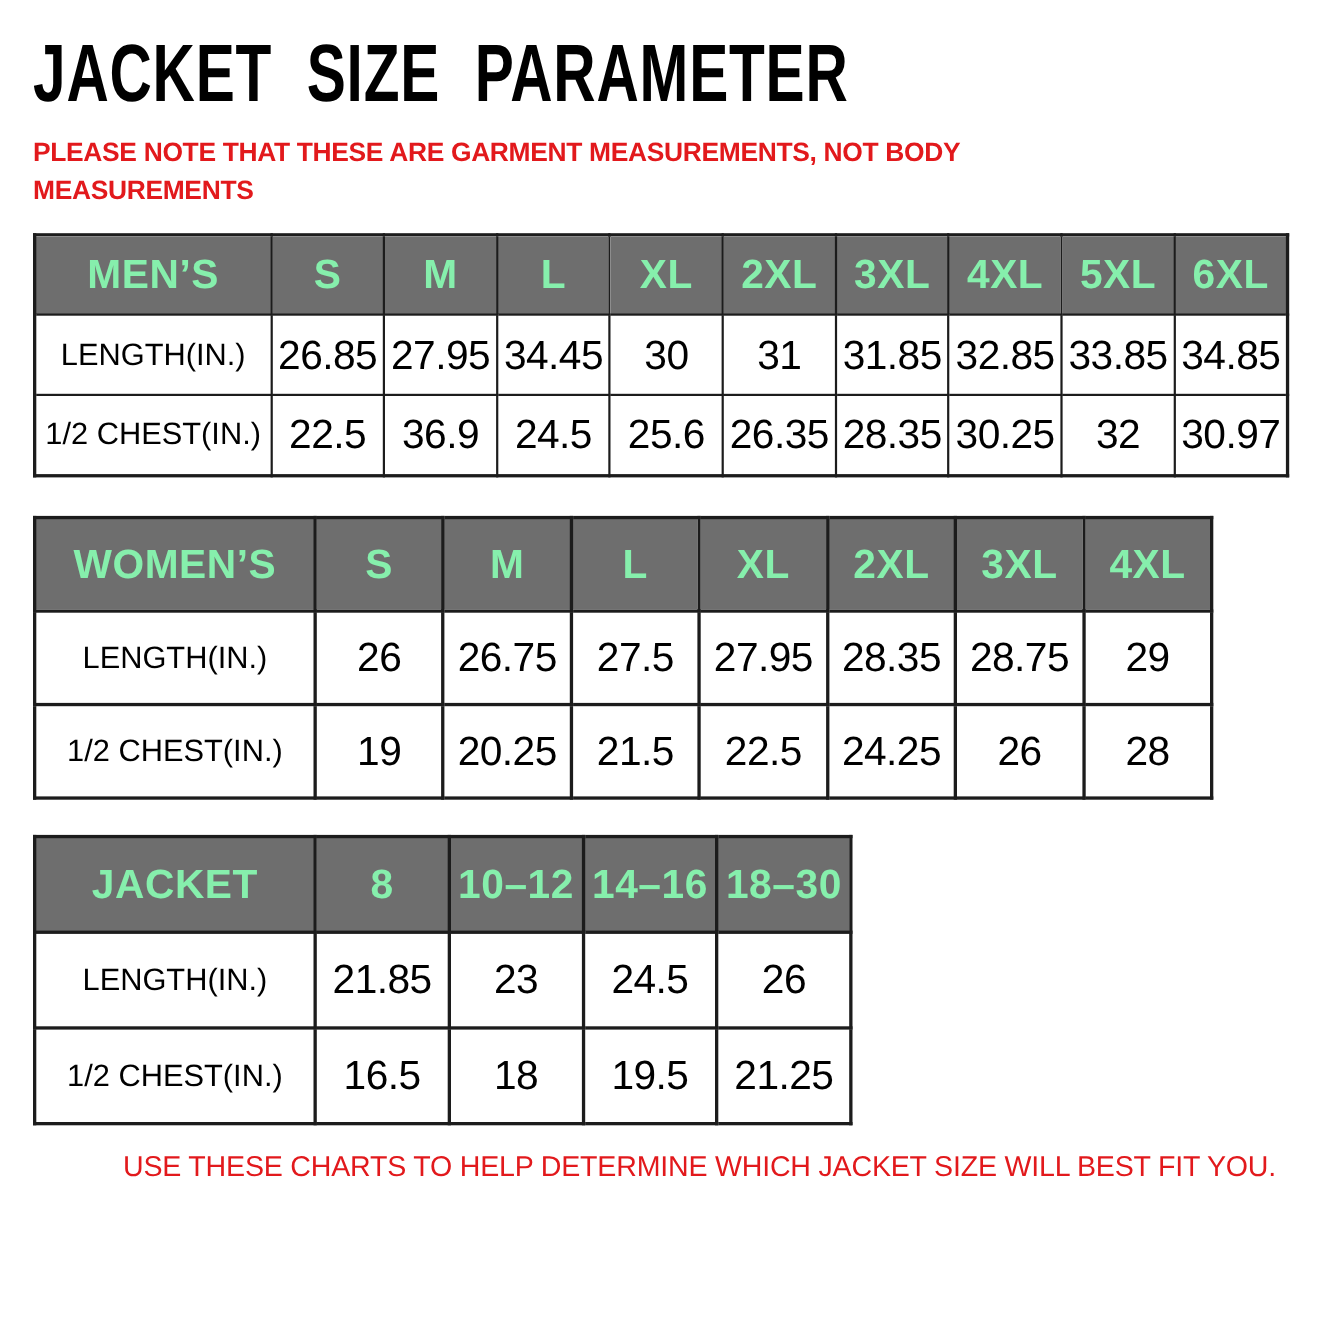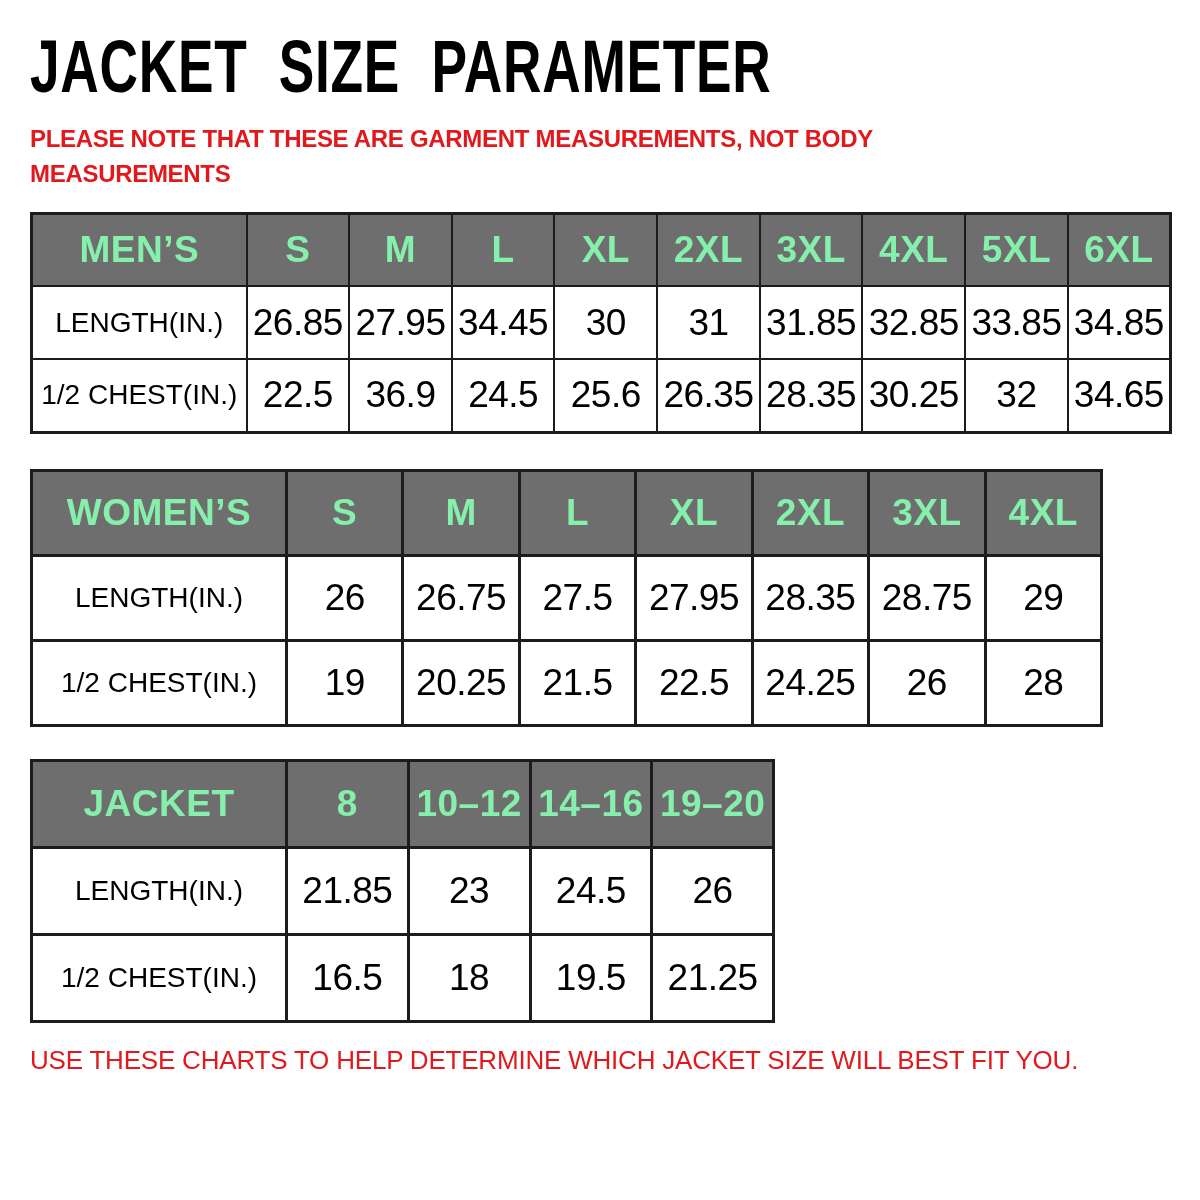--- a/index.html
+++ b/index.html
@@ -90,20 +90,21 @@
     line-height:1.55;
     max-width:1145px;
     margin-top:32px;
   }
   .fit-instruction{
     color:var(--accent-red);
     font-size:26px;
     letter-spacing:-0.2px;
     white-space:nowrap;
     margin-top:22px;
+    text-align:right;
   }
 </style>
 </head>
 <body>
 
 <div class="page">
   <h1 class="title">JACKET SIZE PARAMETER</h1>
   <p class="note">PLEASE NOTE THAT THESE ARE GARMENT MEASUREMENTS, NOT BODY MEASUREMENTS</p>
 
   <section>
@@ -138,21 +139,21 @@
           <tr>
             <td class="label">1/2 CHEST(IN.)</td>
             <td>22.5</td>
             <td>36.9</td>
             <td>24.5</td>
             <td>25.6</td>
             <td>26.35</td>
             <td>28.35</td>
             <td>30.25</td>
             <td>32</td>
-            <td>34.65</td>
+            <td>30.97</td>
           </tr>
         </tbody>
       </table>
     <table class="size-table womens">
         <thead>
           <tr>
             <th>WOMEN’S</th>
             <th>S</th>
             <th>M</th>
             <th>L</th>
@@ -185,21 +186,21 @@
           </tr>
         </tbody>
       </table>
     <table class="size-table youth">
         <thead>
           <tr>
             <th>JACKET</th>
             <th>8</th>
             <th>10–12</th>
             <th>14–16</th>
-            <th>19–20</th>
+            <th>18–30</th>
           </tr>
         </thead>
         <tbody>
           <tr>
             <td class="label">LENGTH(IN.)</td>
             <td>21.85</td>
             <td>23</td>
             <td>24.5</td>
             <td>26</td>
           </tr>

